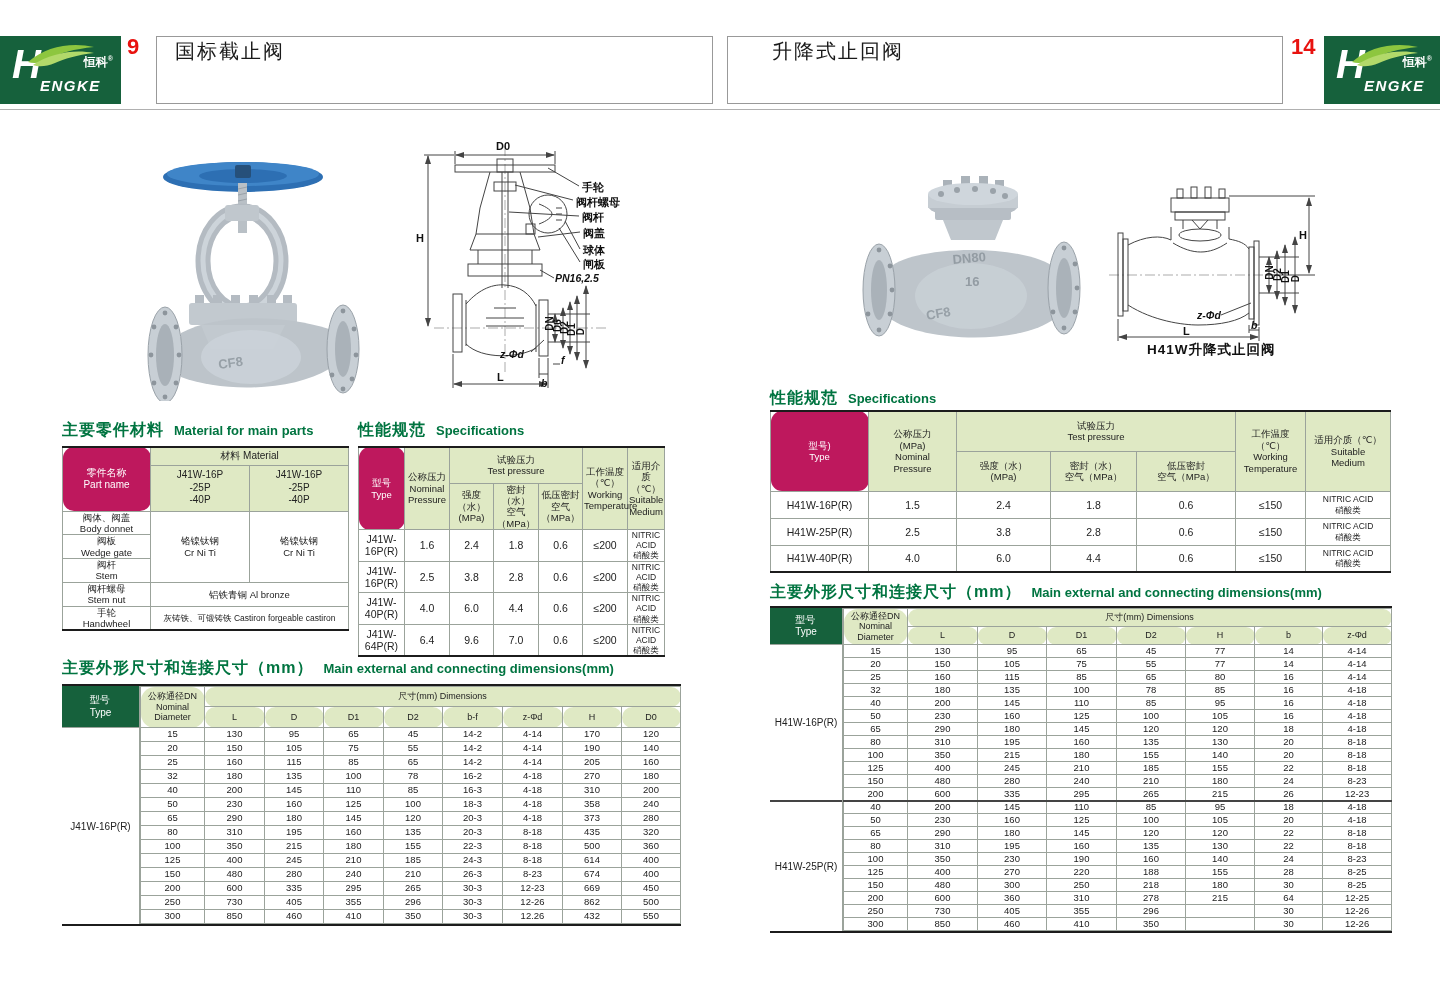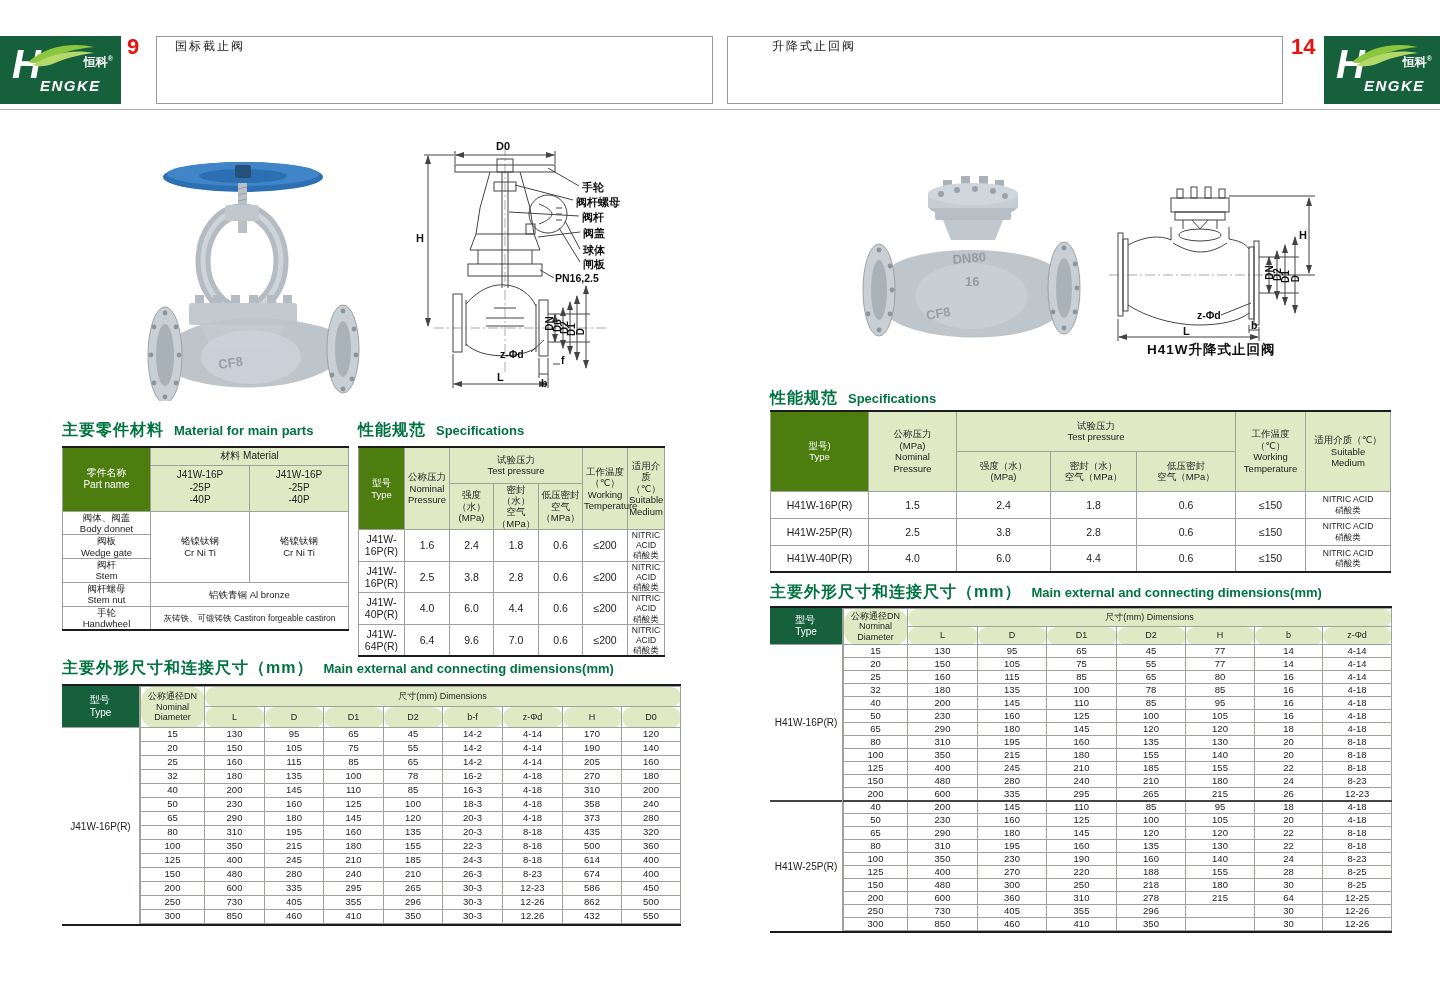--- a/index.html
+++ b/index.html
@@ -14,34 +14,34 @@
   .logo-h{position:absolute;left:12px;top:8px;font-size:40px;line-height:1;}
   .logo-rest{position:absolute;left:40px;bottom:10px;font-size:15px;letter-spacing:1.5px;}
   .logo-zh{position:absolute;right:8px;top:18px;font-size:12px;font-style:normal;font-weight:bold;}
   .logo-reg{font-size:7px;vertical-align:super;}
   .logo-leaf{position:absolute;left:26px;top:5px;width:70px;height:26px;}
   .pagenum{position:absolute;top:34px;font-size:22px;font-weight:bold;color:#e8120f;}
   .pagenum.lft{left:127px;} .pagenum.rgt{left:1291px;}
   .titlebox{position:absolute;top:36px;height:68px;background:#fff;border:1px solid #999;box-sizing:border-box;}
   .titlebox.lft{left:156px;width:557px;} .titlebox.rgt{left:727px;width:556px;}
   .titlebox .en{margin:7px 0 0 17px;font-size:27px;font-weight:bold;color:#006b3b;line-height:1.05;}
-  .titlebox .zh{margin:1px 0 0 18px;font-size:12px;color:#1a1a1a;letter-spacing:2px;}
+  .titlebox .zh{margin:1px 0 0 18px;font-size:20px;color:#1a1a1a;letter-spacing:2px;}
   .titlebox.rgt .en{margin-left:43px;} .titlebox.rgt .zh{margin-left:44px;font-family:Liberation Mono, monospace;}
   .header-rule{position:absolute;left:0;top:109px;width:1440px;height:1px;background:#b0b0b0;}
 
   
   .sec-title{position:absolute;white-space:nowrap;color:#007440;}
   .sec-title .zh{font-size:16px;font-weight:bold;letter-spacing:1px;}
   .sec-title .en{font-size:13px;font-weight:bold;margin-left:10px;}
 
   
   table{border-collapse:collapse;table-layout:fixed;background:#fff;}
   th,td{border:1px solid #9ba39b;text-align:center;vertical-align:middle;
         white-space:pre-line;padding:0 1px;box-sizing:border-box;font-weight:normal;}
-  .hdr-dark{background:#4d7c0f;color:#fff;}
+  .hdr-dark{background:#be185d;color:#fff;border-radius:11px;}
   .hdr-light{background:#dfe9c4;}
   .heavy{border-top:2px solid #1c1c1c;border-bottom:2px solid #1c1c1c;}
 
   
   .mat{left:62px;top:446px;width:286px;font-size:9.5px;line-height:1.2;}
   .mat th{font-size:10px;line-height:1.25;}
   .mat tr.r1{height:18px;} .mat tr.r2{height:46px;} .mat tr.d{height:23px;}
 
   
   .spec{font-size:10.5px;}
@@ -74,21 +74,21 @@
   .dims-r-wrap .dims tbody tr{height:13px;}
   tbody.g2{border-top:2px solid #444;}
 
   
   .fig{position:absolute;}
   .photo-l{left:123px;top:143px;width:258px;height:258px;}
   .dgm-l{left:398px;top:138px;width:290px;height:268px;}
   .photo-r{left:845px;top:168px;width:252px;height:208px;}
   .dgm-r{left:1103px;top:183px;width:302px;height:180px;}
   .dlabel{position:absolute;font-size:11px;font-weight:600;color:#111;white-space:nowrap;}
-  .dlabel.sm{font-size:10.5px;font-weight:600;}
+  .dlabel.sm{font-size:10.5px;font-weight:600;font-style:italic;}
   .vlab{position:absolute;width:26px;text-align:center;font-size:10px;font-weight:600;color:#111;transform:rotate(-90deg);}
   .dgm-caption{position:absolute;left:44px;top:158px;font-size:13.5px;font-weight:600;color:#111;letter-spacing:1px;}
   svg{display:block;}
   .dgm-stroke{stroke:#444;stroke-width:1;fill:none;}
 </style>
 </head>
 <body>
 
 <div id="page">
 
@@ -679,21 +679,21 @@
           </tr>
 
           <tr>
             <td>200</td>
             <td>600</td>
             <td>335</td>
             <td>295</td>
             <td>265</td>
             <td>30-3</td>
             <td>12-23</td>
-            <td>586</td>
+            <td>669</td>
             <td>450</td>
           </tr>
 
           <tr>
             <td>250</td>
             <td>730</td>
             <td>405</td>
             <td>355</td>
             <td>296</td>
             <td>30-3</td>

